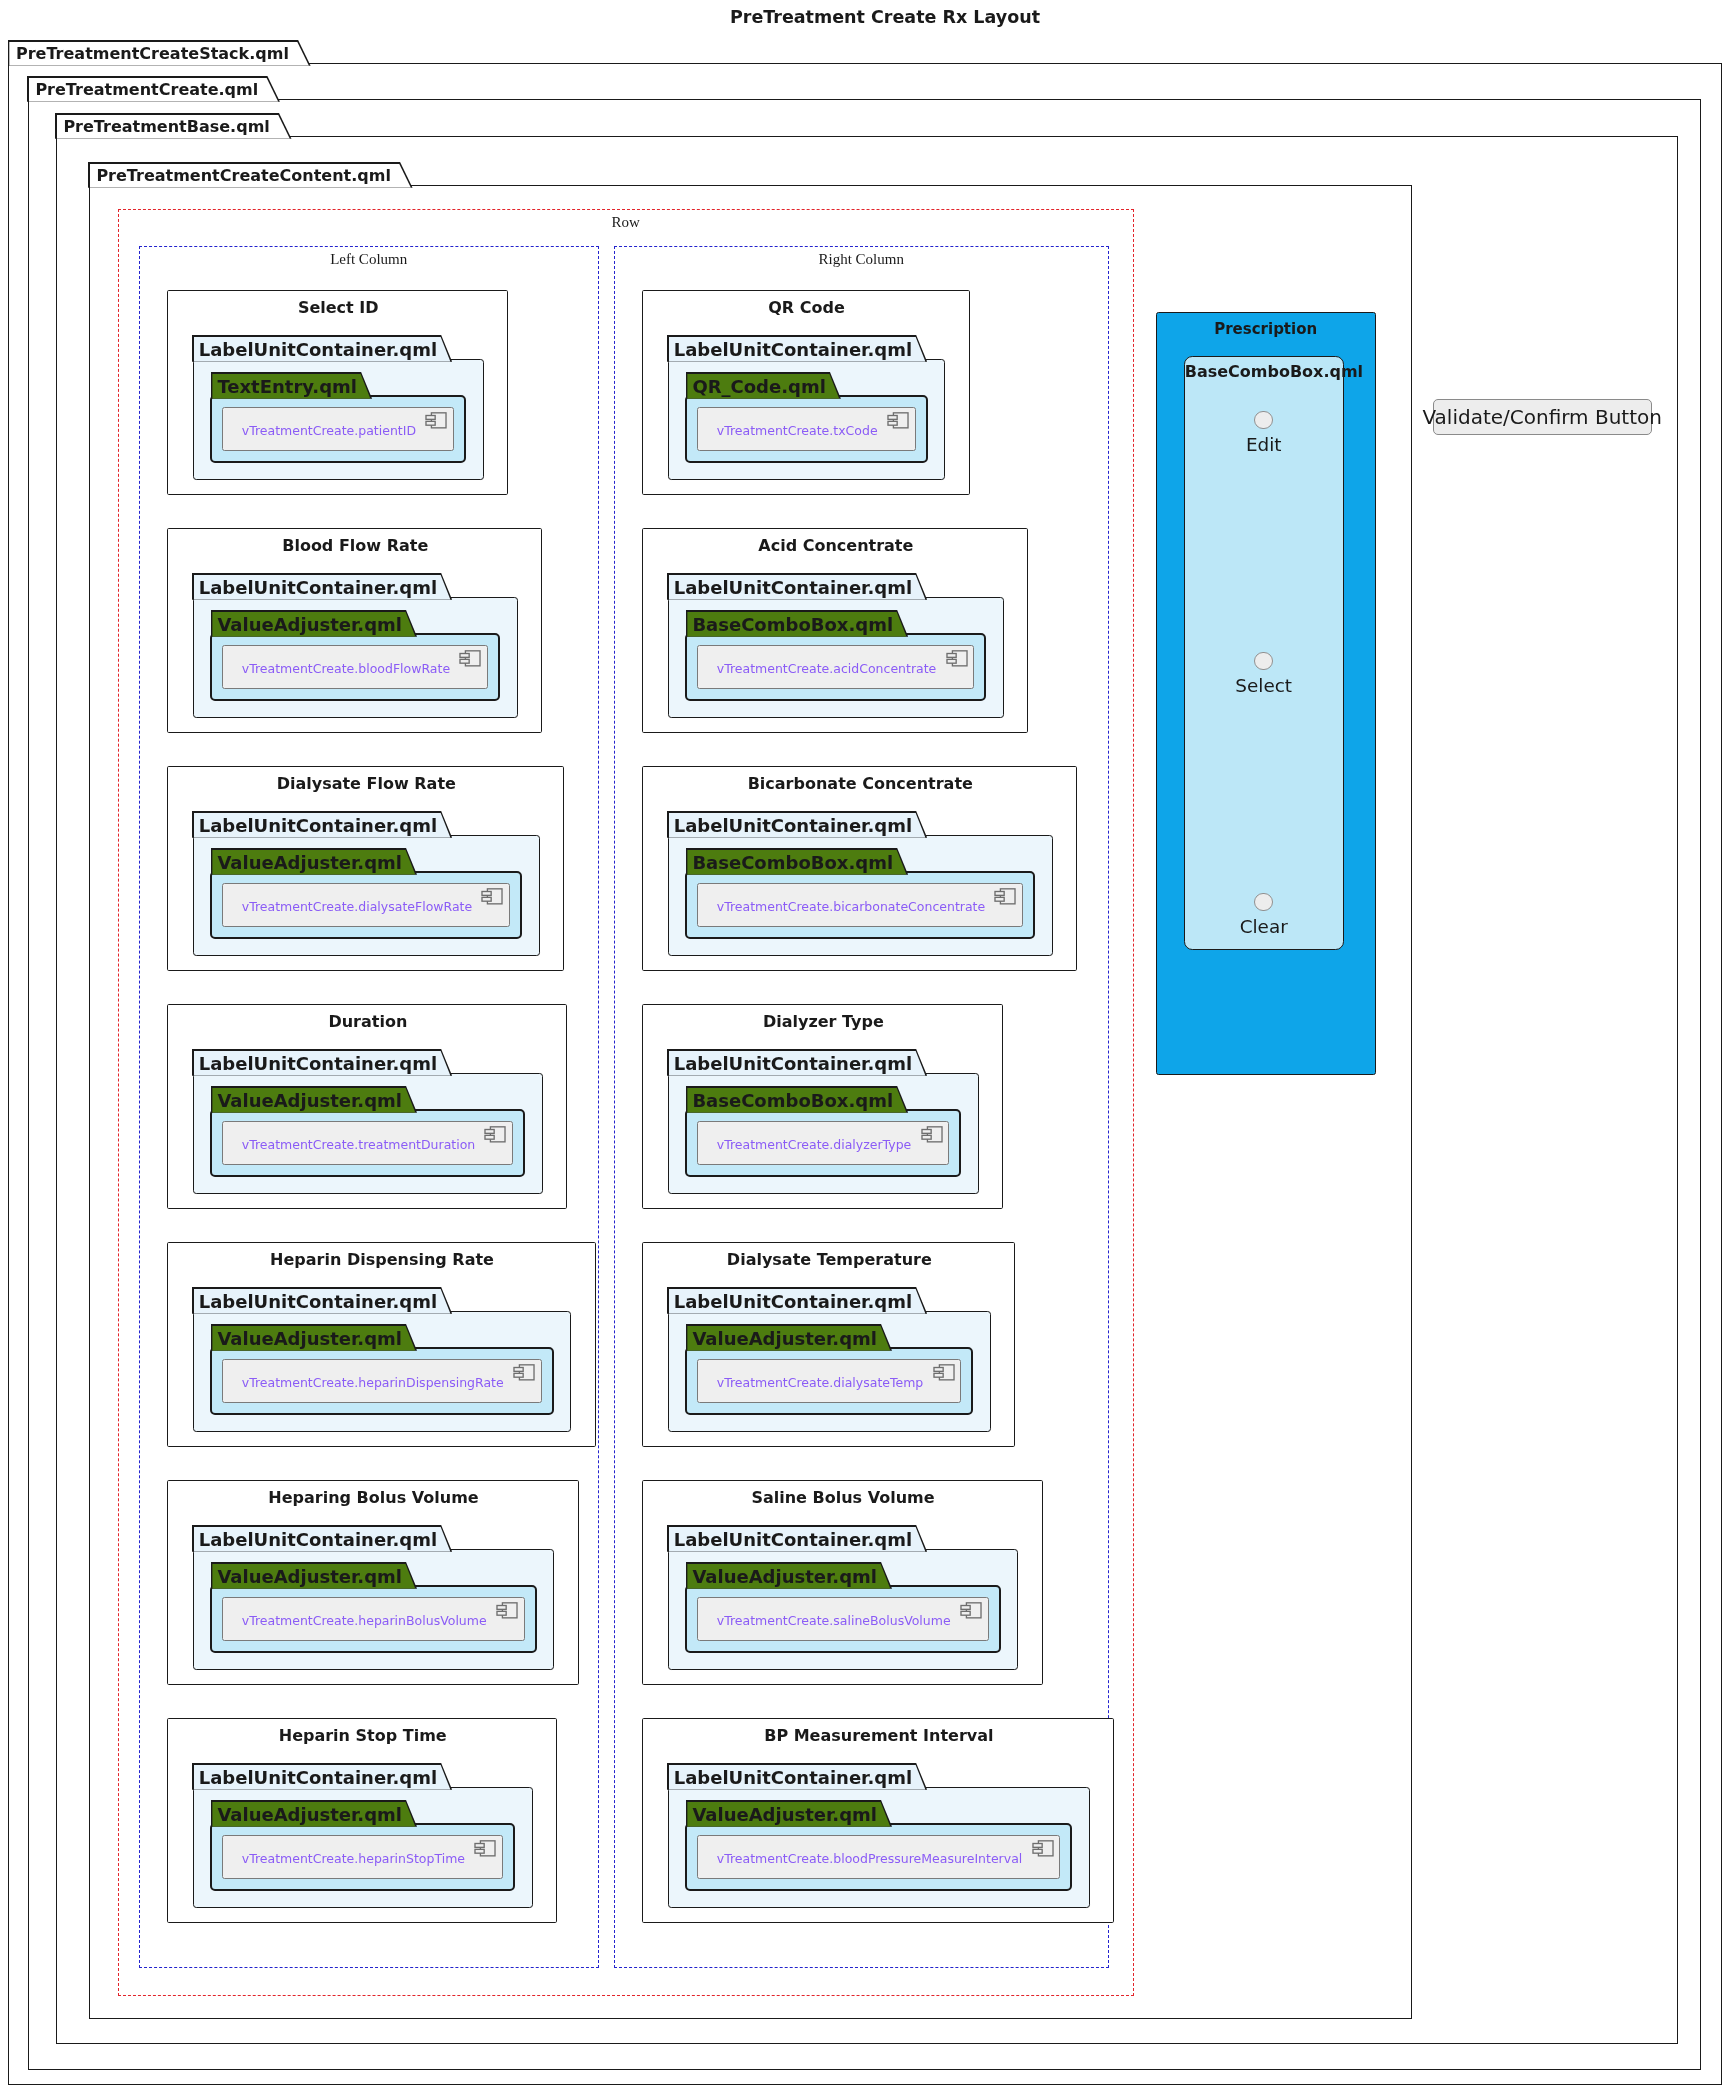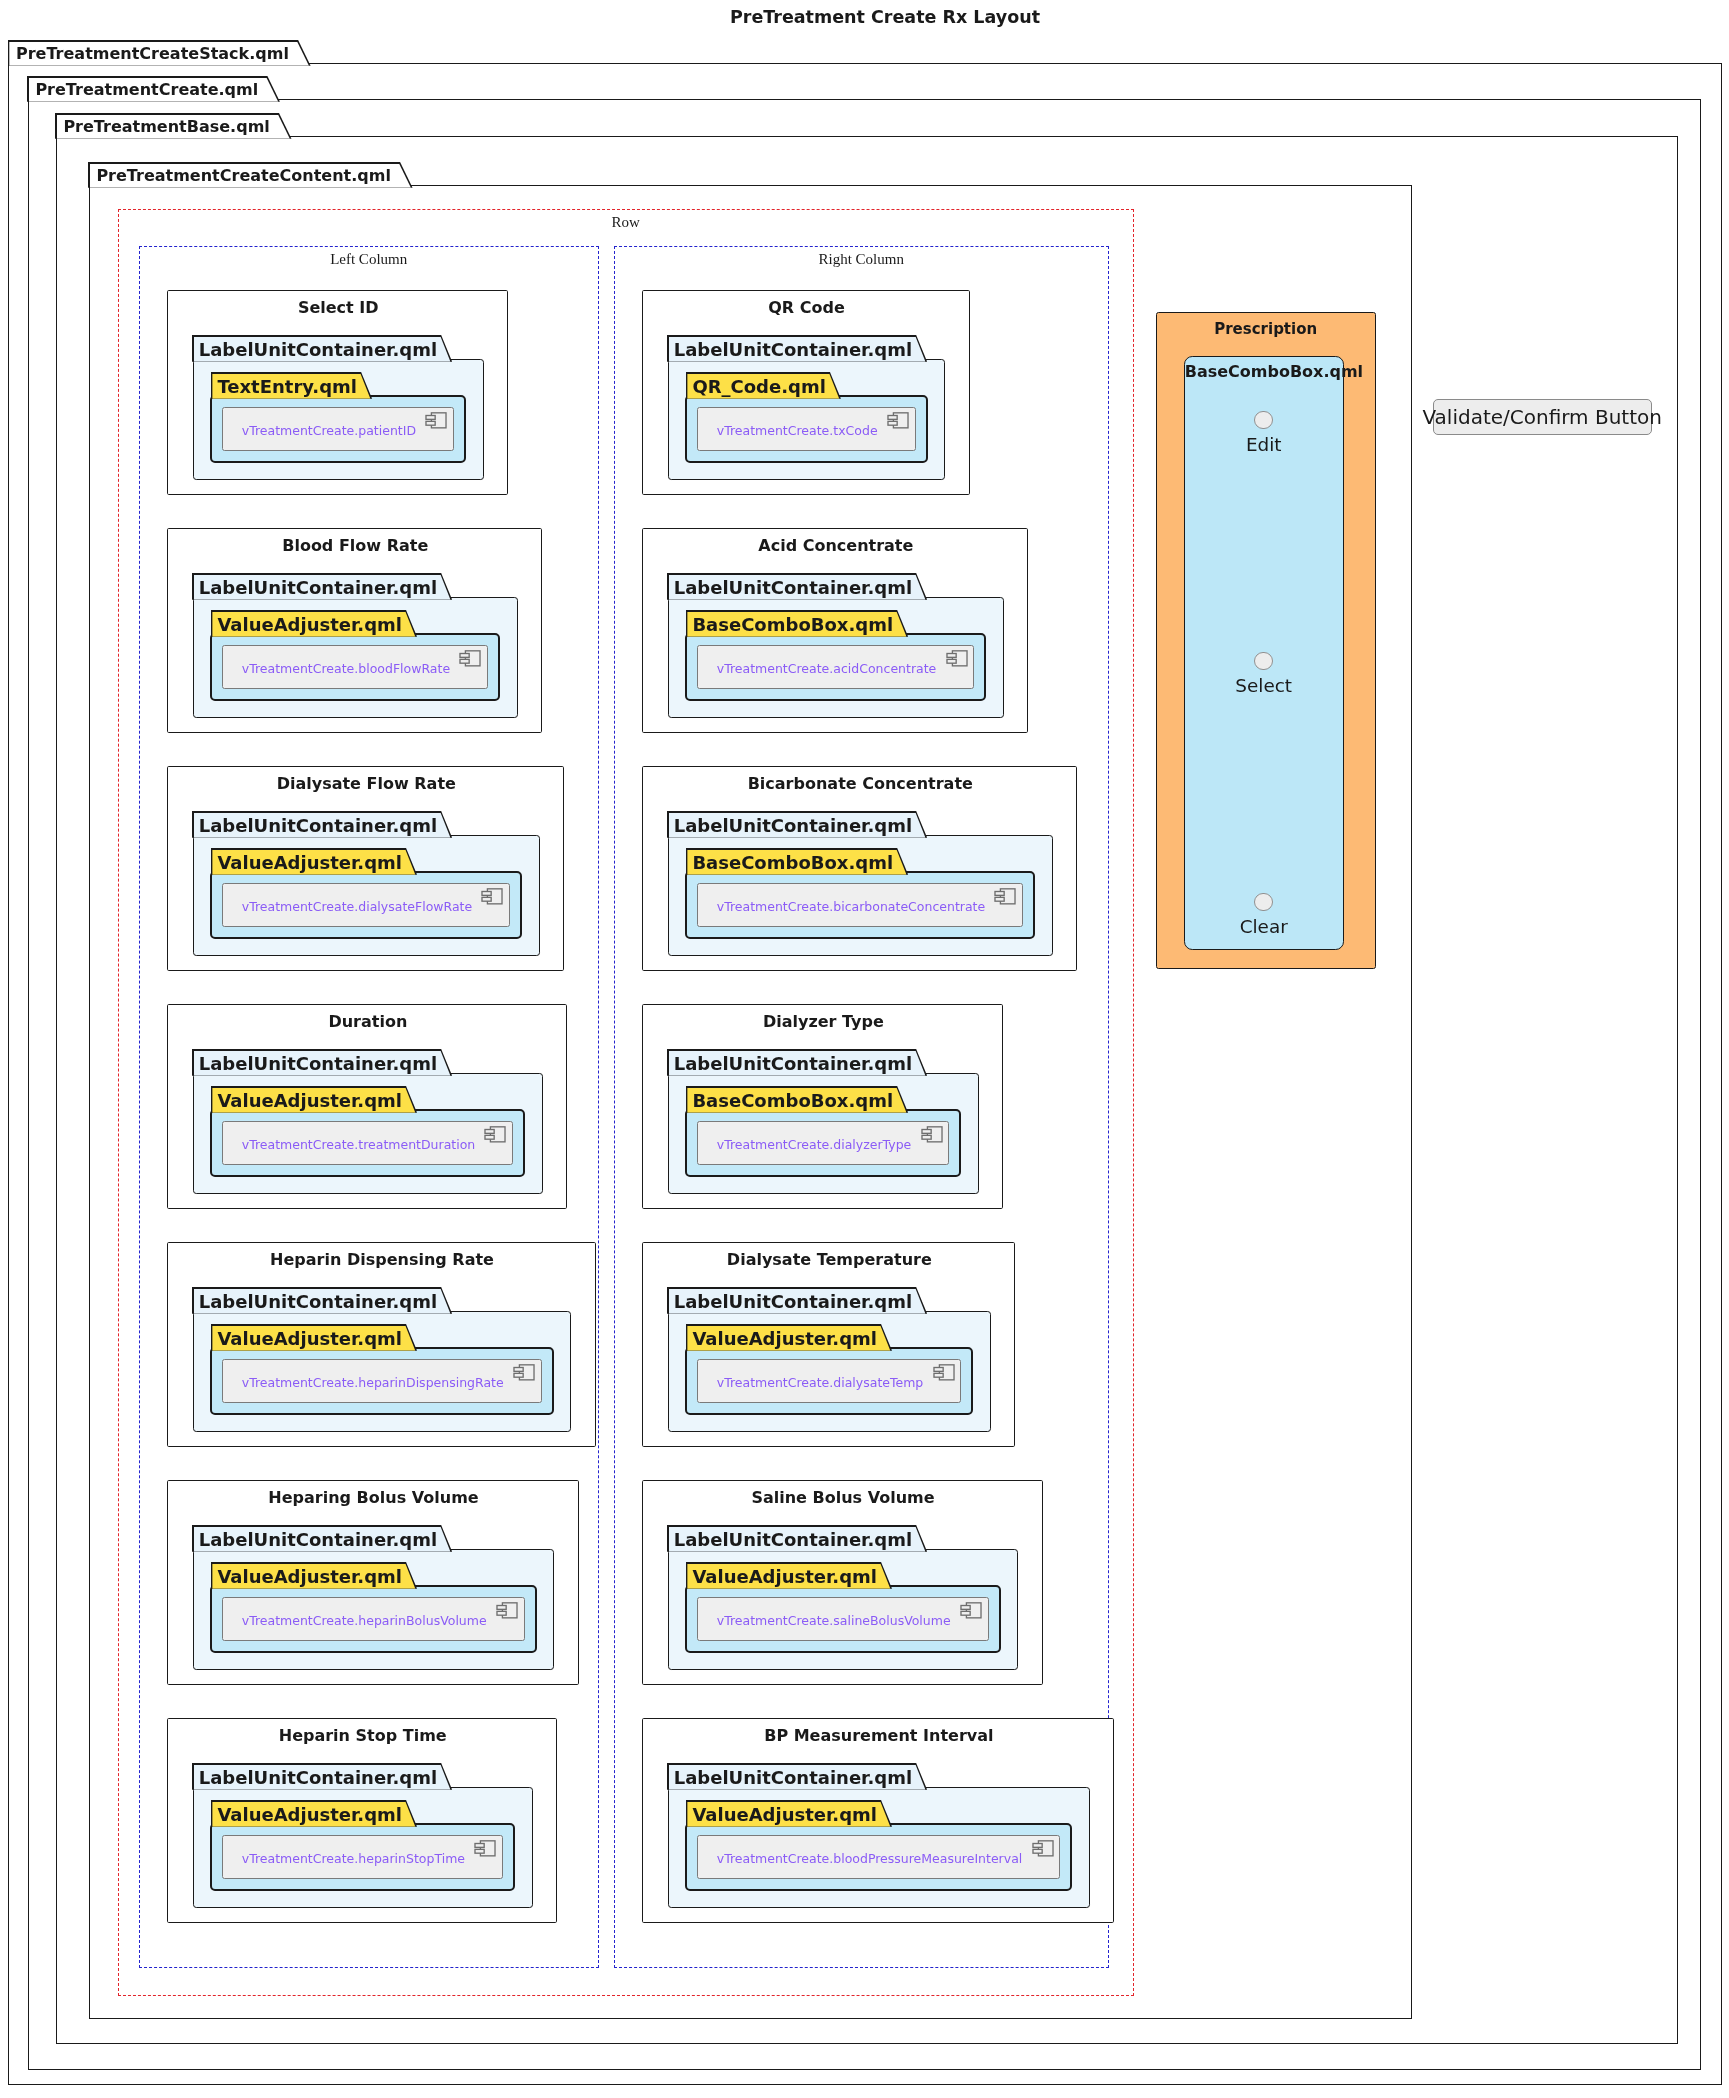--- a/index.html
+++ b/index.html
@@ -66,37 +66,37 @@
     position:absolute; bottom:calc(100% - 1.7px); left:-1.7px;
     background:#1a1a1a; padding:1.7px 1.7px 0 1.7px;
     clip-path:polygon(0 0, calc(100% - 11px) 0, 100% 100%, 0 100%);
   }
   .tab > span {
     display:block; white-space:nowrap;
     clip-path:polygon(0 0, calc(100% - 10px) 0, 100% 100%, 0 100%);
     padding:2.5px 13.4px 1.7px 5px; font-weight:700; font-size:18px;
   }
   .tab-luc > span    { background:#e7f3fb; }
-  .tab-widget > span { background:#fde047; }
+  .tab-widget > span { background:#4d7c0f; }
   .widget {
     position:relative; width:fit-content;
     background:#c3e9f8; border:2.1px solid #1a1a1a; border-radius:5px;
     padding:10px;
   }
   .component {
     position:relative; white-space:nowrap; text-align:center;
     background:#efefef; border:1.3px solid #7a7a7a; border-radius:2.5px;
     padding:15px 37px 11.7px 18.4px; font-size:12.5px; color:#8b5cf6;
   }
   .comp-icon { position:absolute; top:4.2px; right:5.8px; line-height:0; }
 
   
   .prescription {
-    position:absolute; left:1066px; top:126px; width:220px; height:657px;
-    background:#fdba74; border:1.7px solid #1a1a1a; border-radius:2.5px;
+    position:absolute; left:1066px; top:126px; width:220px; height:763px;
+    background:#0ea5e9; border:1.7px solid #1a1a1a; border-radius:2.5px;
     box-sizing:border-box;
   }
   .presc-title { text-align:center; font-weight:700; font-size:15px; margin-top:6.7px; }
   .combo {
     position:absolute; left:27px; top:43px; width:160px; height:594px;
     background:#bce7f7; border:1.7px solid #1a1a1a; border-radius:8.3px;
     box-sizing:border-box; display:flex; flex-direction:column;
   }
   .combo-label { text-align:center; font-weight:700; font-size:16px; margin-top:5px; white-space:nowrap; }
   .combo-options {

